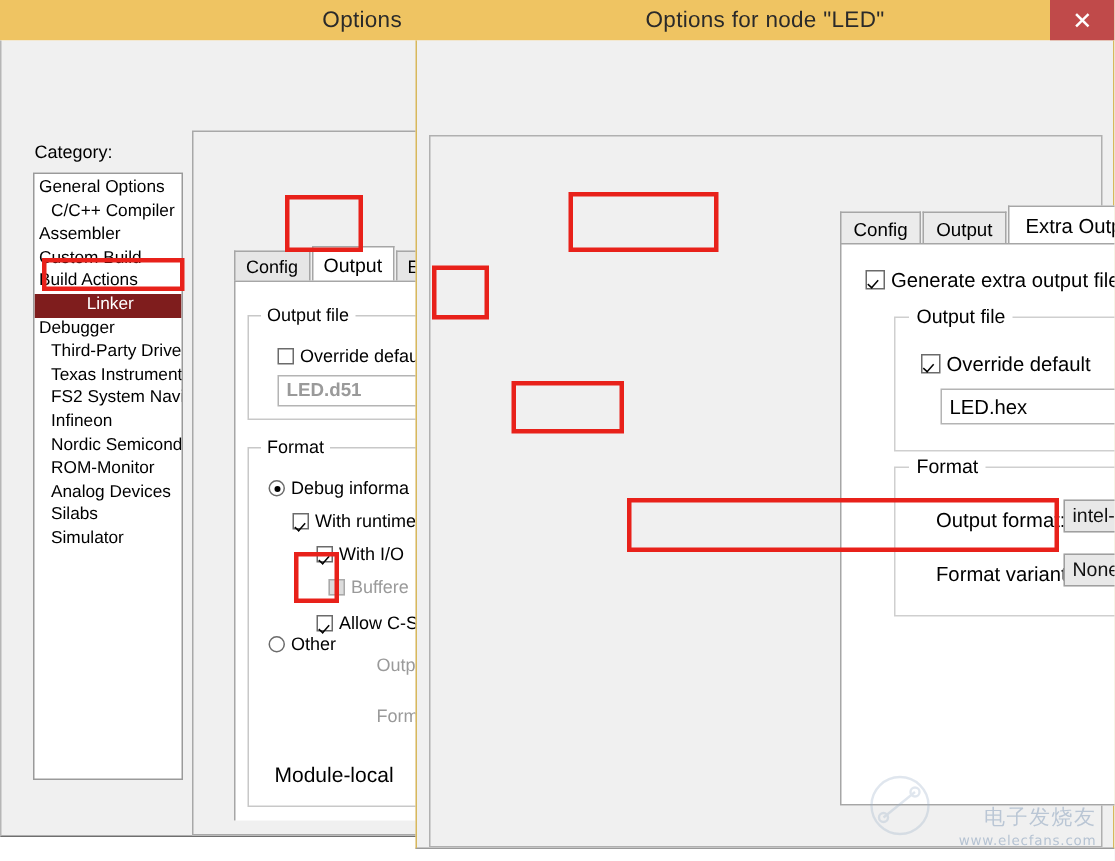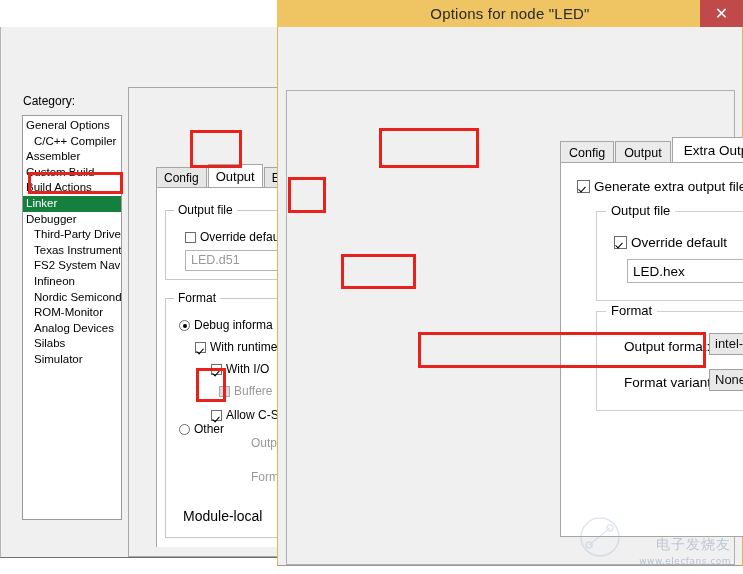--- a/index.html
+++ b/index.html
@@ -58,21 +58,21 @@
   #catlist{
     position:absolute;left:21px;top:88px;width:100px;height:405px;
     background:#fff;border:1px solid #9a9a9a;overflow:hidden;
     box-sizing:border-box;padding-top:2px;
   }
   .cat-item{
     font-size:11.5px;line-height:15.6px;padding-left:3px;white-space:nowrap;
     cursor:default;
   }
   .cat-item.indent{padding-left:11px;}
-  .cat-item.sel{background:#15803d;color:#fff;}
+  .cat-item.sel{background:#7f1d1d;color:#fff;text-align:center;}
 
   #leftPanel{
     position:absolute;left:127px;top:60px;width:200px;height:470px;
     background:#f0f0f0;border:1px solid #a8a8a8;box-sizing:border-box;
   }
   
   #leftTabs{position:absolute;left:155px;top:137px;height:24px;display:flex;align-items:flex-end;}
   .ltab{
     height:21px;line-height:21px;padding:0 7px;font-size:12px;
     background:#e6e6e6;border:1px solid #a6a6a6;border-bottom:none;
@@ -99,21 +99,21 @@
        background:#000;border-radius:50%;}
 
   .row{position:absolute;font-size:12px;white-space:nowrap;}
   .row .lbl{margin-left:4px;}
   .grey{color:#9a9a9a;}
 
   .tbox{
     position:absolute;background:#fff;border:1px solid #b4b4b4;box-sizing:border-box;
     font-size:12.5px;padding:2px 5px;overflow:hidden;white-space:nowrap;
   }
-  .tbox.dis{color:#9a9a9a;}
+  .tbox.dis{color:#9a9a9a;font-weight:bold;}
 
   
   #factoryBtn{
     position:absolute;right:14px;top:71px;height:21px;min-width:102px;
     background:#efefef;border:1px solid #8d8d8d;box-sizing:border-box;
     font-size:12px;display:flex;align-items:center;justify-content:center;cursor:pointer;
   }
   #rPanel{
     position:absolute;left:8px;top:63px;width:449px;height:475px;
     background:#f0f0f0;border:1px solid #b0b0b0;box-sizing:border-box;
@@ -148,20 +148,23 @@
       pointer-events:none;}
   #wmtxt{position:absolute;right:12px;bottom:20px;font-size:14px;color:#8fa5bf;opacity:.55;
       font-family:Liberation Sans, sans-serif;letter-spacing:1px;pointer-events:none;}
   #wmurl{position:absolute;right:12px;bottom:8px;font-size:9px;color:#8fa5bf;opacity:.6;
       font-family:"DejaVu Sans",sans-serif;letter-spacing:.5px;pointer-events:none;}
 </style>
 </head>
 <body>
 
 <div class="dlg" id="dlgLeft">
+  <div class="tb">
+    <span class="tb-title">Options</span>
+  </div>
   <div id="leftBody">
 
     <div class="catlabel">Category:</div>
     <div id="catlist">
         <div class="cat-item">General Options</div>
         <div class="cat-item indent">C/C++ Compiler</div>
         <div class="cat-item">Assembler</div>
         <div class="cat-item">Custom Build</div>
         <div class="cat-item">Build Actions</div>
         <div class="cat-item sel">Linker</div>

